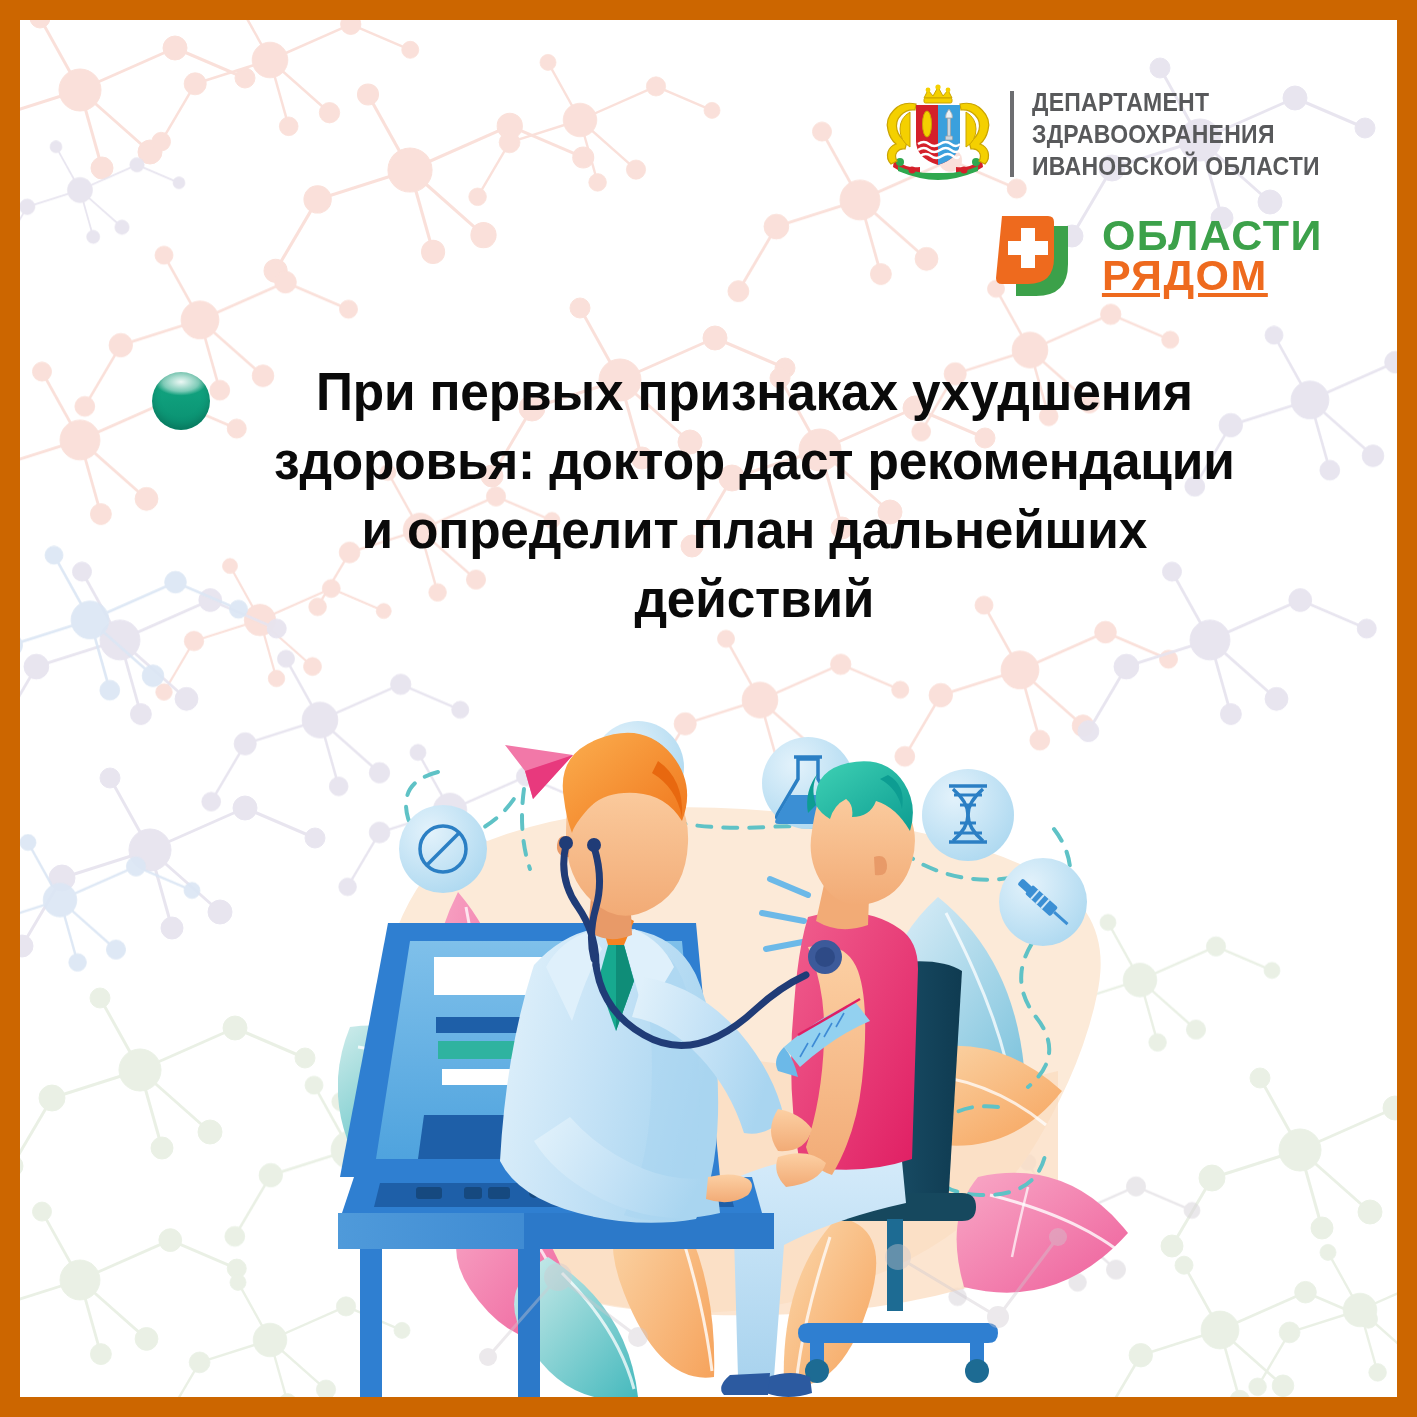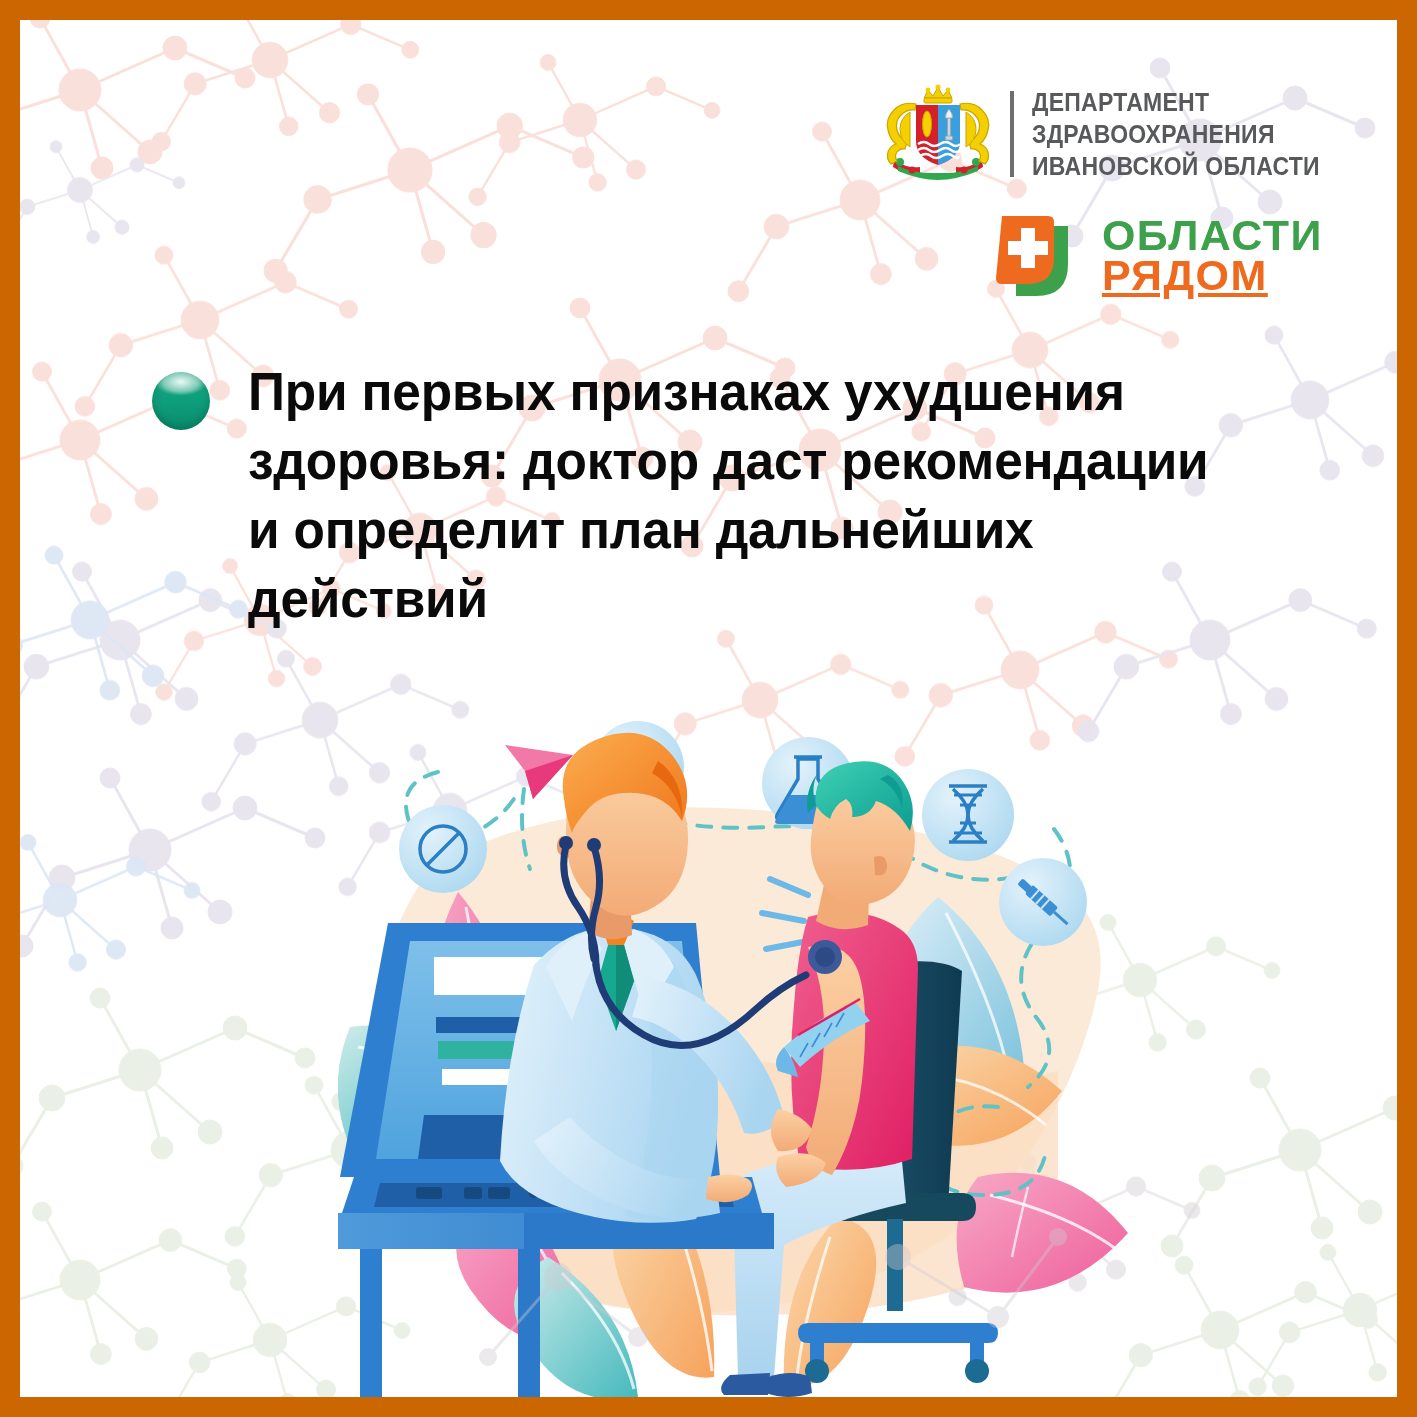--- a/index.html
+++ b/index.html
@@ -91,20 +91,21 @@
   #bullets {
     position: absolute;
     left: 132px; top: 338px;
     width: 1140px;
     z-index: 5;
   }
   .bullet-row {
     display: flex;
     align-items: flex-start;
     margin-bottom: 32px;
+    text-align: center;
   }
   .bullet-dot {
     flex: 0 0 auto;
     width: 58px; height: 58px;
     border-radius: 50%;
     margin-top: 14px;
     margin-right: 38px;
     background:
       radial-gradient(ellipse 64% 34% at 50% 17%,
         rgba(255,255,255,0.92) 0%,

